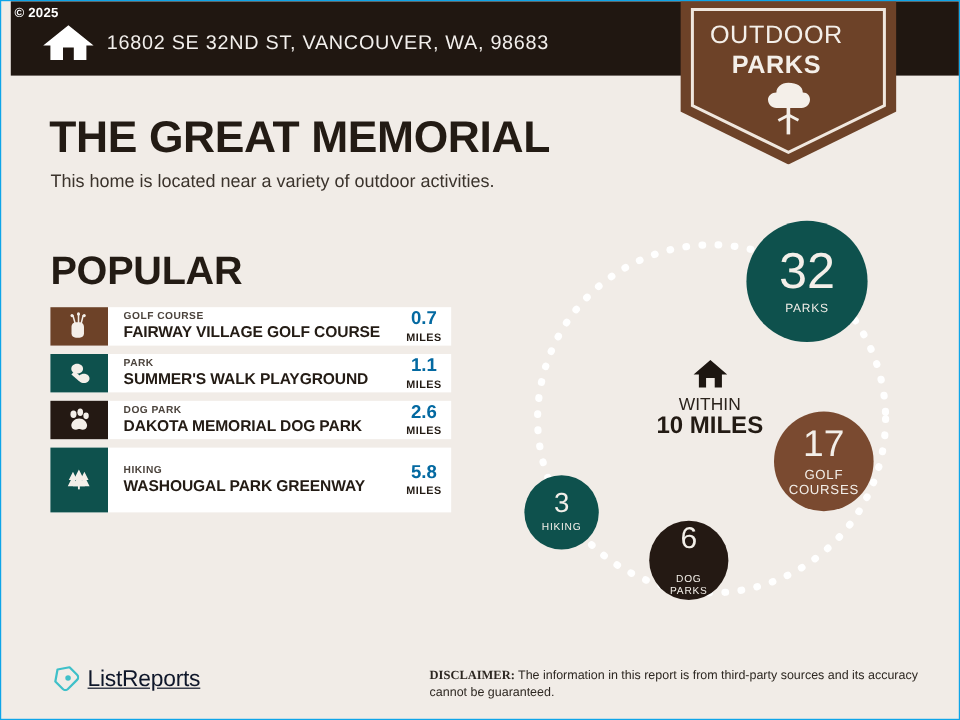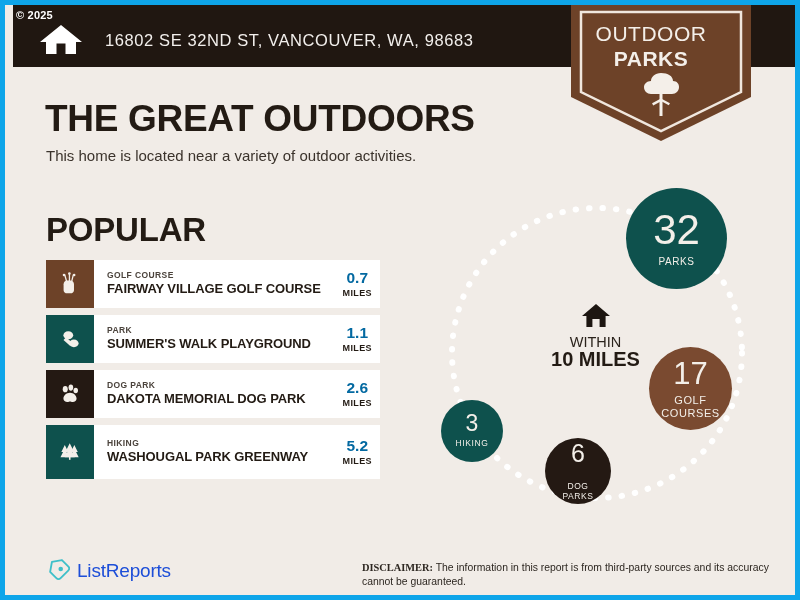--- a/index.html
+++ b/index.html
@@ -10,21 +10,21 @@
     background: #ffffff;
     font-family: "Liberation Sans", sans-serif;
     overflow: hidden;
   }
 
   .page {
     position: relative;
     width: 800px;
     height: 600px;
     background: #f1ece7;
-    border: 5px solid #0ea5e9;
+    border: 1px solid #0ea5e9;
     overflow: hidden;
   }
 
   
   .header-bar {
     position: absolute;
     left: 8px;
     top: 0;
     width: 792px;
     height: 62px;
@@ -47,21 +47,21 @@
     position: absolute;
     left: 34px;
     top: 18px;
     width: 44px;
     height: 32px;
     z-index: 3;
   }
 
   .header-address {
     position: absolute;
-    left: 100px;
+    left: 88px;
     top: 26px;
     color: #f2efec;
     font-size: 16.5px;
     letter-spacing: .6px;
     z-index: 3;
     white-space: nowrap;
   }
 
   
   .badge {
@@ -119,21 +119,21 @@
     left: 41px;
     top: 255px;
     width: 334px;
   }
 
   .row {
     position: relative;
     display: flex;
     align-items: stretch;
     background: #ffffff;
-    height: 48px;
+    height: 32px;
     margin-bottom: 7px;
   }
   .row.tall { height: 54px; }
 
   .row-icon {
     width: 48px;
     flex: 0 0 48px;
     display: flex;
     align-items: center;
     justify-content: center;
@@ -243,22 +243,23 @@
   .logo {
     position: absolute;
     left: 42px;
     top: 552px;
     display: flex;
     align-items: center;
     gap: 7px;
   }
   .logo-text {
     font-size: 19px;
-    color: #1d4ed8;
+    color: #0f172a;
     letter-spacing: -0.2px;
+    text-decoration: underline;
   }
 
   .disclaimer {
     position: absolute;
     left: 357px;
     top: 556px;
     width: 420px;
     font-size: 10.4px;
     color: #2d2721;
     line-height: 14px;
@@ -292,21 +293,21 @@
         <rect x="91" y="94" width="9" height="2.4" transform="rotate(28 91 94)"></rect>
         <rect x="80.5" y="94" width="9" height="2.4" transform="rotate(-28 89.5 95)"></rect>
       </g>
     </svg>
     <div class="badge-text">
       <div>OUTDOOR</div>
       <div style="font-weight:bold">PARKS</div>
     </div>
   </div>
 
-  <div class="title">THE GREAT OUTDOORS</div>
+  <div class="title">THE GREAT MEMORIAL</div>
   <div class="subtitle">This home is located near a variety of outdoor activities.</div>
 
   <div class="popular-heading">POPULAR</div>
 
   <div class="list">
 
     <div class="row">
       <div class="row-icon" style="background:#6d4228">
         <svg viewBox="0 0 30 30" width="26" height="26" fill="#f4efe9">
           <path d="M12 11 c-2.6 0 -4.4 1.8 -4.4 4.4 l0 6.4 c0 2.3 1.8 4.0 4.2 4.0 l3.6 0 c2.4 0 4.2 -1.7 4.2 -4.0 l0 -6.4 c0 -2.6 -1.8 -4.4 -4.4 -4.4 z"></path>
@@ -379,21 +380,21 @@
           <path d="M14.7 5 l4.6 9 l-2.3 0 l3.5 7 l-11.6 0 l3.5 -7 l-2.3 0 z"></path>
           <rect x="13.8" y="20" width="1.8" height="4"></rect>
         </svg>
       </div>
       <div class="row-body">
         <div class="row-labels">
           <div class="row-cat">HIKING</div>
           <div class="row-name">WASHOUGAL PARK GREENWAY</div>
         </div>
         <div class="row-dist">
-          <div class="num">5.2</div>
+          <div class="num">5.8</div>
           <div class="unit">MILES</div>
         </div>
       </div>
     </div>
 
   </div>
 
   <div class="diagram">
 
     <svg class="arc-svg" width="380" height="350">

